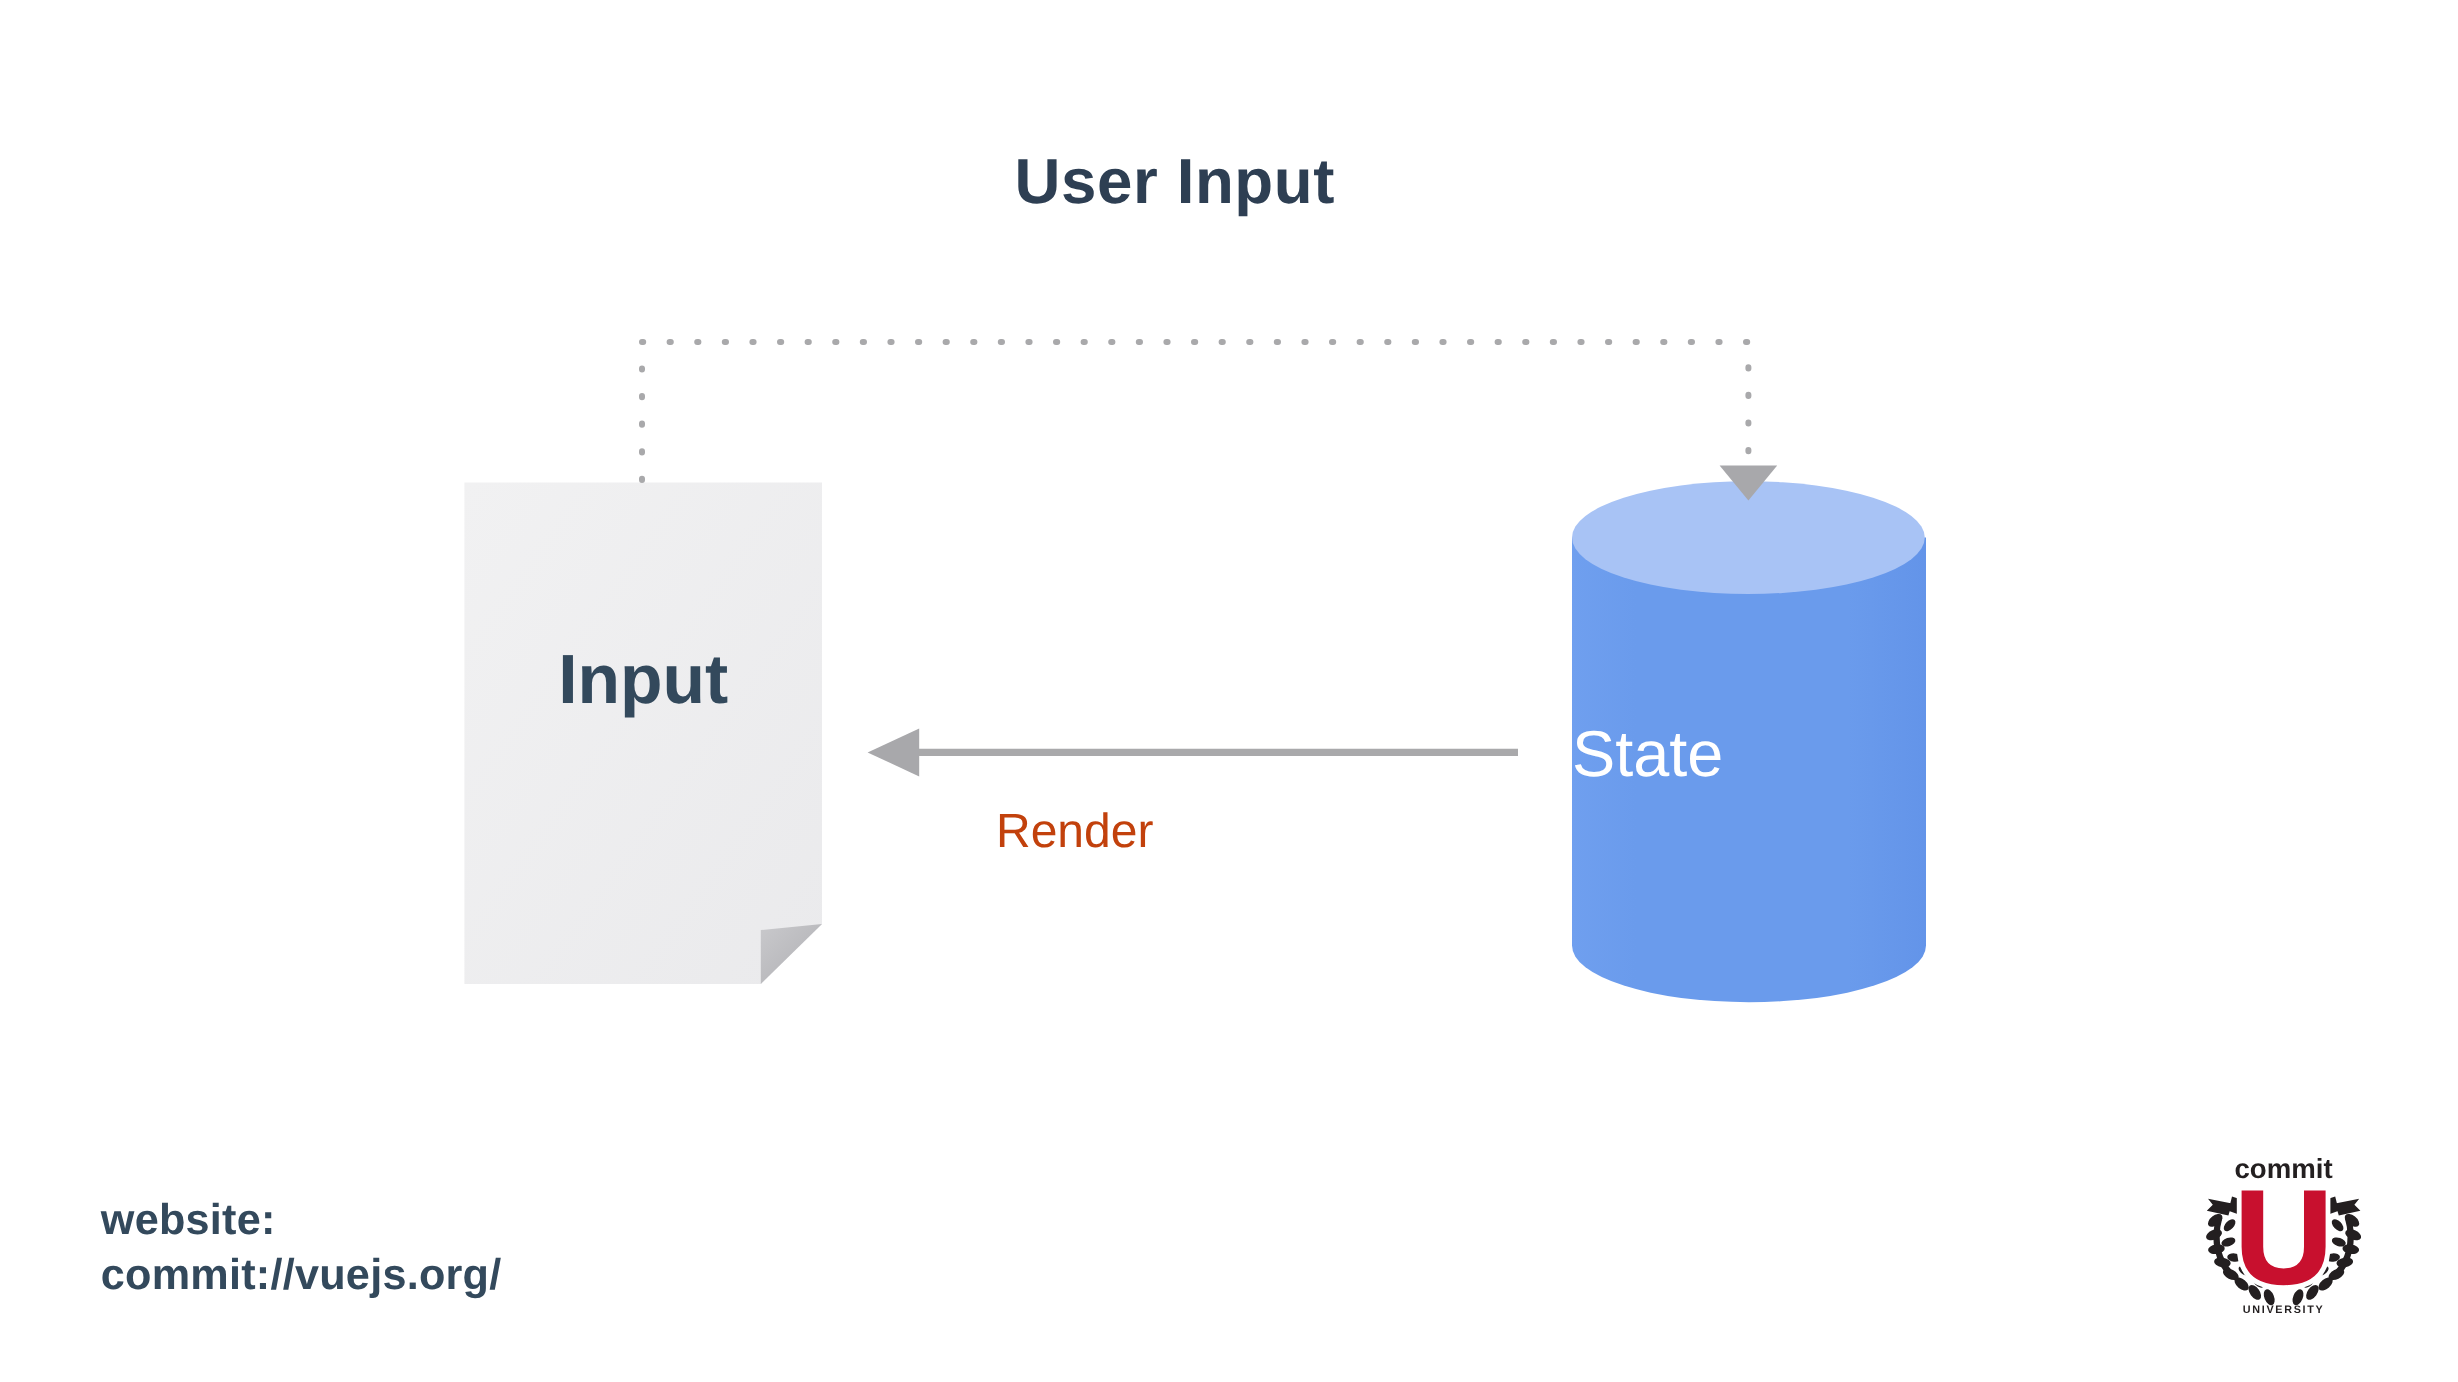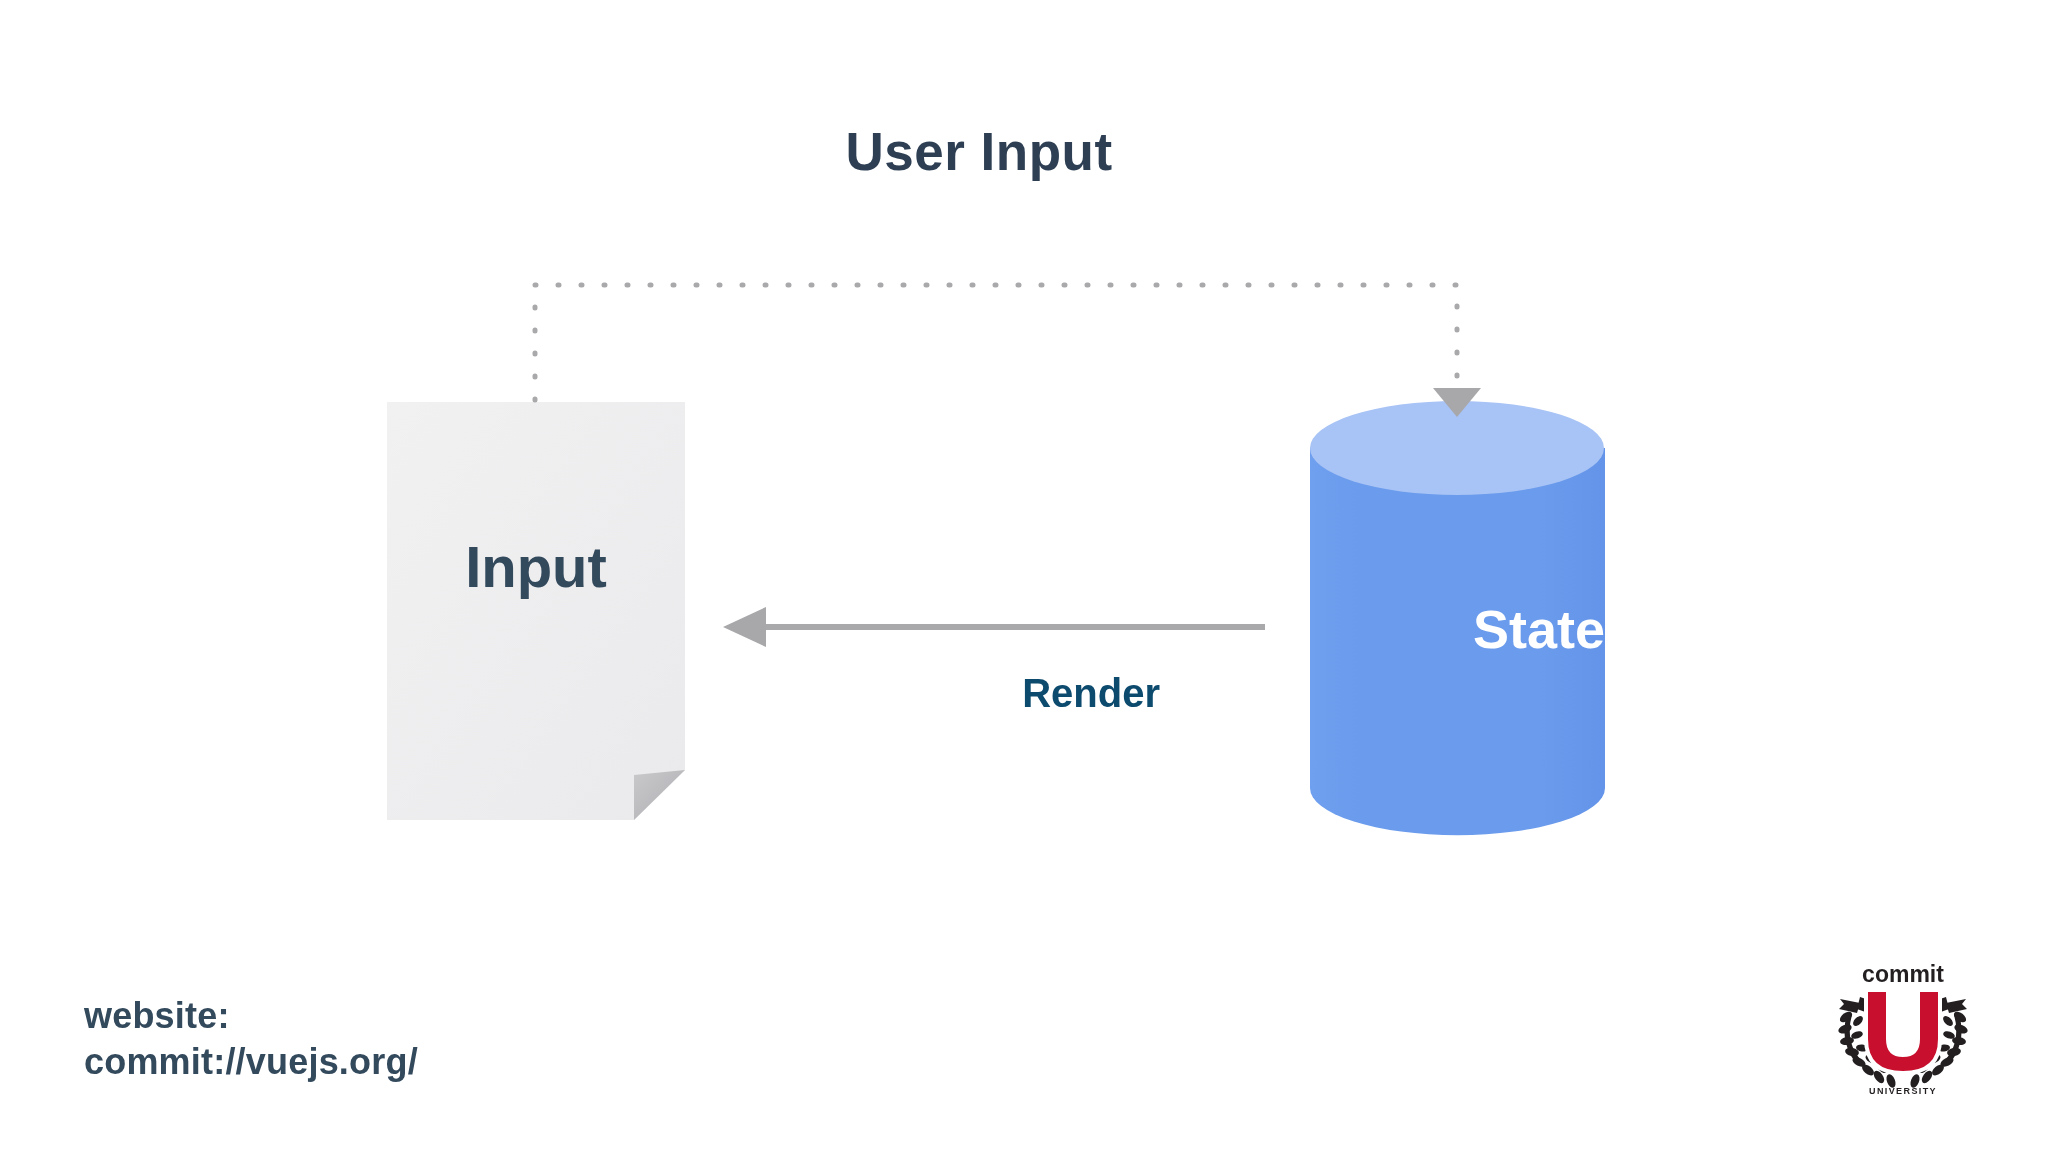--- a/index.html
+++ b/index.html
@@ -61,38 +61,38 @@
     line-height: 1;
     white-space: nowrap;
   }
 
   
   #state-label {
     position: absolute;
     left: 1310px;
     top: 602px;
     width: 295px;
-    text-align: right;
+    text-align: left;
     font-size: 54px;
-    font-weight: bold;
+    font-weight: normal;
     color: #ffffff;
     line-height: 1;
     white-space: nowrap;
   }
 
   
   #render-label {
     position: absolute;
     left: 830px;
     top: 673px;
     width: 330px;
-    text-align: right;
+    text-align: left;
     font-size: 40px;
-    font-weight: bold;
-    color: #0c4a6e;
+    font-weight: normal;
+    color: #c2410c;
     line-height: 1;
     white-space: nowrap;
   }
 
   
   #website-note {
     position: absolute;
     left: 84px;
     top: 993px;
     font-size: 36px;

